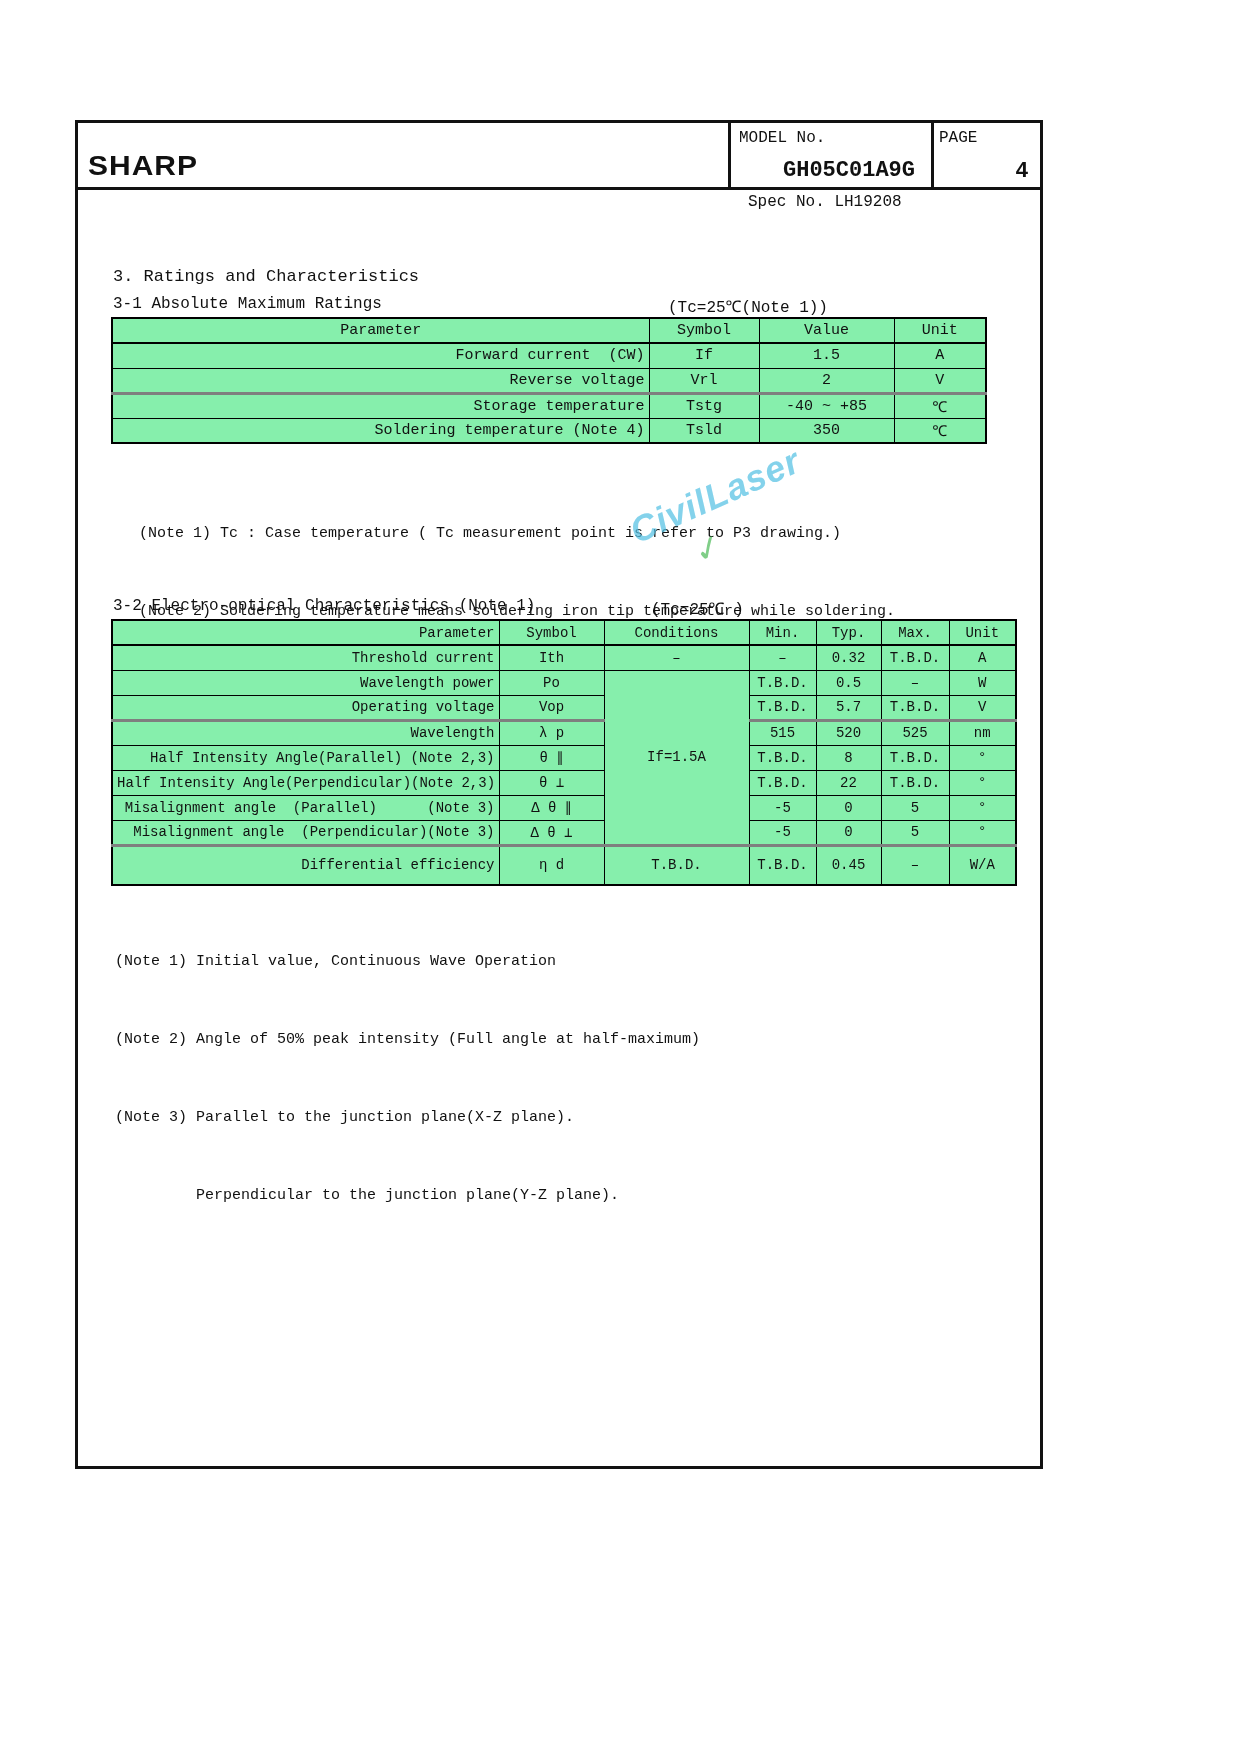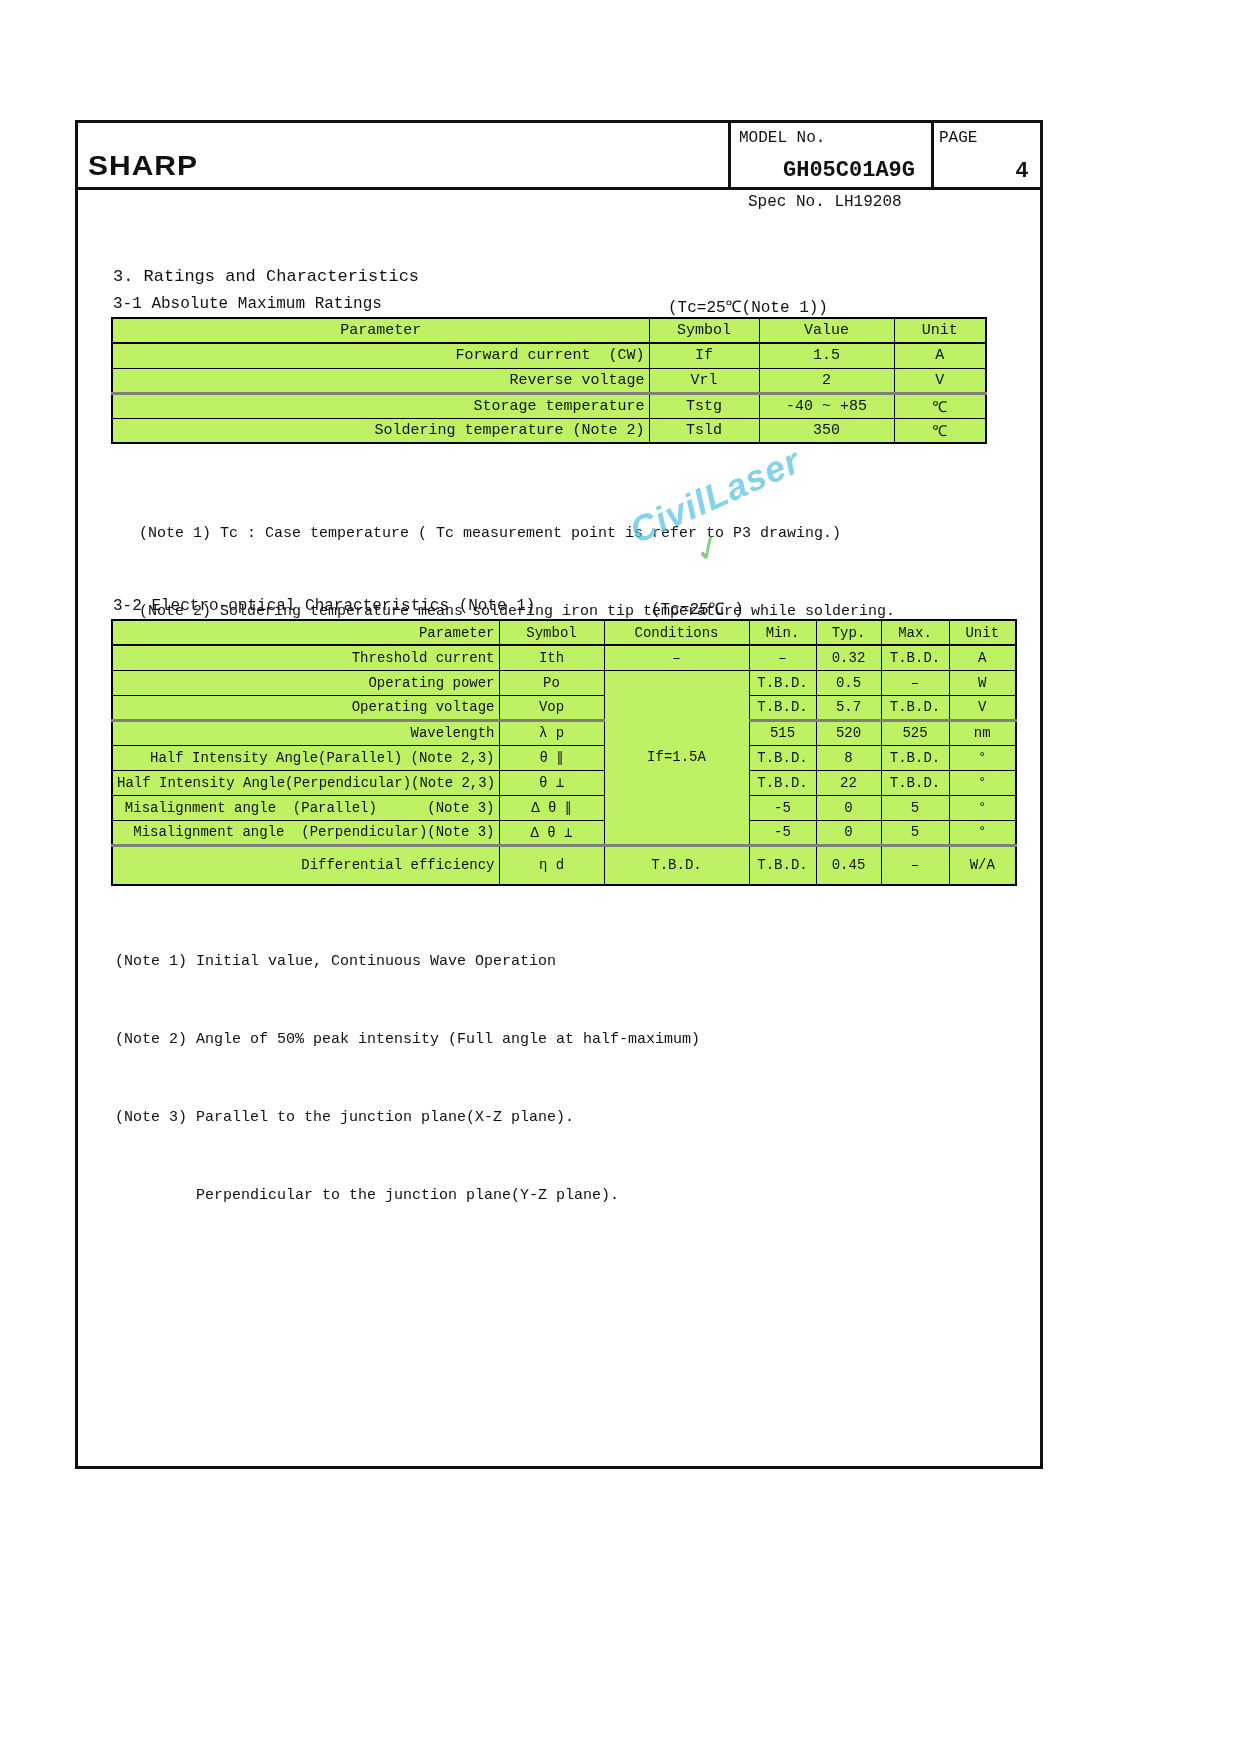--- a/index.html
+++ b/index.html
@@ -21,21 +21,21 @@
   .page-value{position:absolute;right:12px;bottom:4px;font-weight:bold;font-size:22px;
               font-family:"Liberation Sans",sans-serif;}
   .spec-no{position:absolute;left:670px;top:70px;font-size:16px;}
   
   .sect-title{position:absolute;left:35px;top:144px;font-size:17px;white-space:pre;}
   .cap1{position:absolute;left:35px;top:172px;font-size:16px;white-space:pre;}
   .cond1{position:absolute;left:590px;top:172px;font-size:16px;white-space:pre;}
   .cap2{position:absolute;left:35px;top:474px;font-size:16px;white-space:pre;}
   .cond2{position:absolute;left:573px;top:474px;font-size:16px;white-space:pre;}
   
-  table.t{border-collapse:collapse;table-layout:fixed;position:absolute;background:#bef264;border:2px solid #000;}
+  table.t{border-collapse:collapse;table-layout:fixed;position:absolute;background:#86efac;border:2px solid #000;}
   table.t td,table.t th{border:1px solid #000;padding:0 4px;text-align:center;
         font-weight:normal;white-space:pre;overflow:hidden;}
   table.t1{left:33px;top:194px;width:874px;font-size:15px;}
   table.t2{left:33px;top:496px;width:904px;font-size:14px;}
   table.t tr.hrow th{border-bottom:2px solid #000;}
   table.t tr{height:25px;}
   table.t tr.tall{height:40px;}
   table.t .param{text-align:right;}
   table.t tr.gray td{border-top:3px solid #7f7f7f;margin-left:8px;}
   .smallv{font-size:13px;}
@@ -101,21 +101,21 @@
         <td>2</td>
         <td>V</td>
       </tr>
       <tr class="gray">
         <td class="param">Storage temperature</td>
         <td>Tstg</td>
         <td>-40 ~ +85</td>
         <td>℃</td>
       </tr>
       <tr>
-        <td class="param">Soldering temperature (Note 2)</td>
+        <td class="param">Soldering temperature (Note 4)</td>
         <td>Tsld</td>
         <td>350</td>
         <td>℃</td>
       </tr>
     </tbody>
       </table>
 
     <div class="notes notes1">
       <div>(Note 1) Tc : Case temperature ( Tc measurement point is refer to P3 drawing.)</div>
       <div>(Note 2) Soldering temperature means soldering iron tip temperature while soldering.</div>
@@ -148,21 +148,21 @@
       <tr>
         <td class="param">Threshold current</td>
         <td>Ith</td>
         <td>–</td>
         <td>–</td>
         <td>0.32</td>
         <td>T.B.D.</td>
         <td>A</td>
       </tr>
       <tr>
-        <td class="param">Operating power</td>
+        <td class="param">Wavelength power</td>
         <td>Po</td>
         <td rowspan="7">If=1.5A</td>
         <td>T.B.D.</td>
         <td>0.5</td>
         <td>–</td>
         <td>W</td>
       </tr>
       <tr>
         <td class="param">Operating voltage</td>
         <td>Vop</td>

